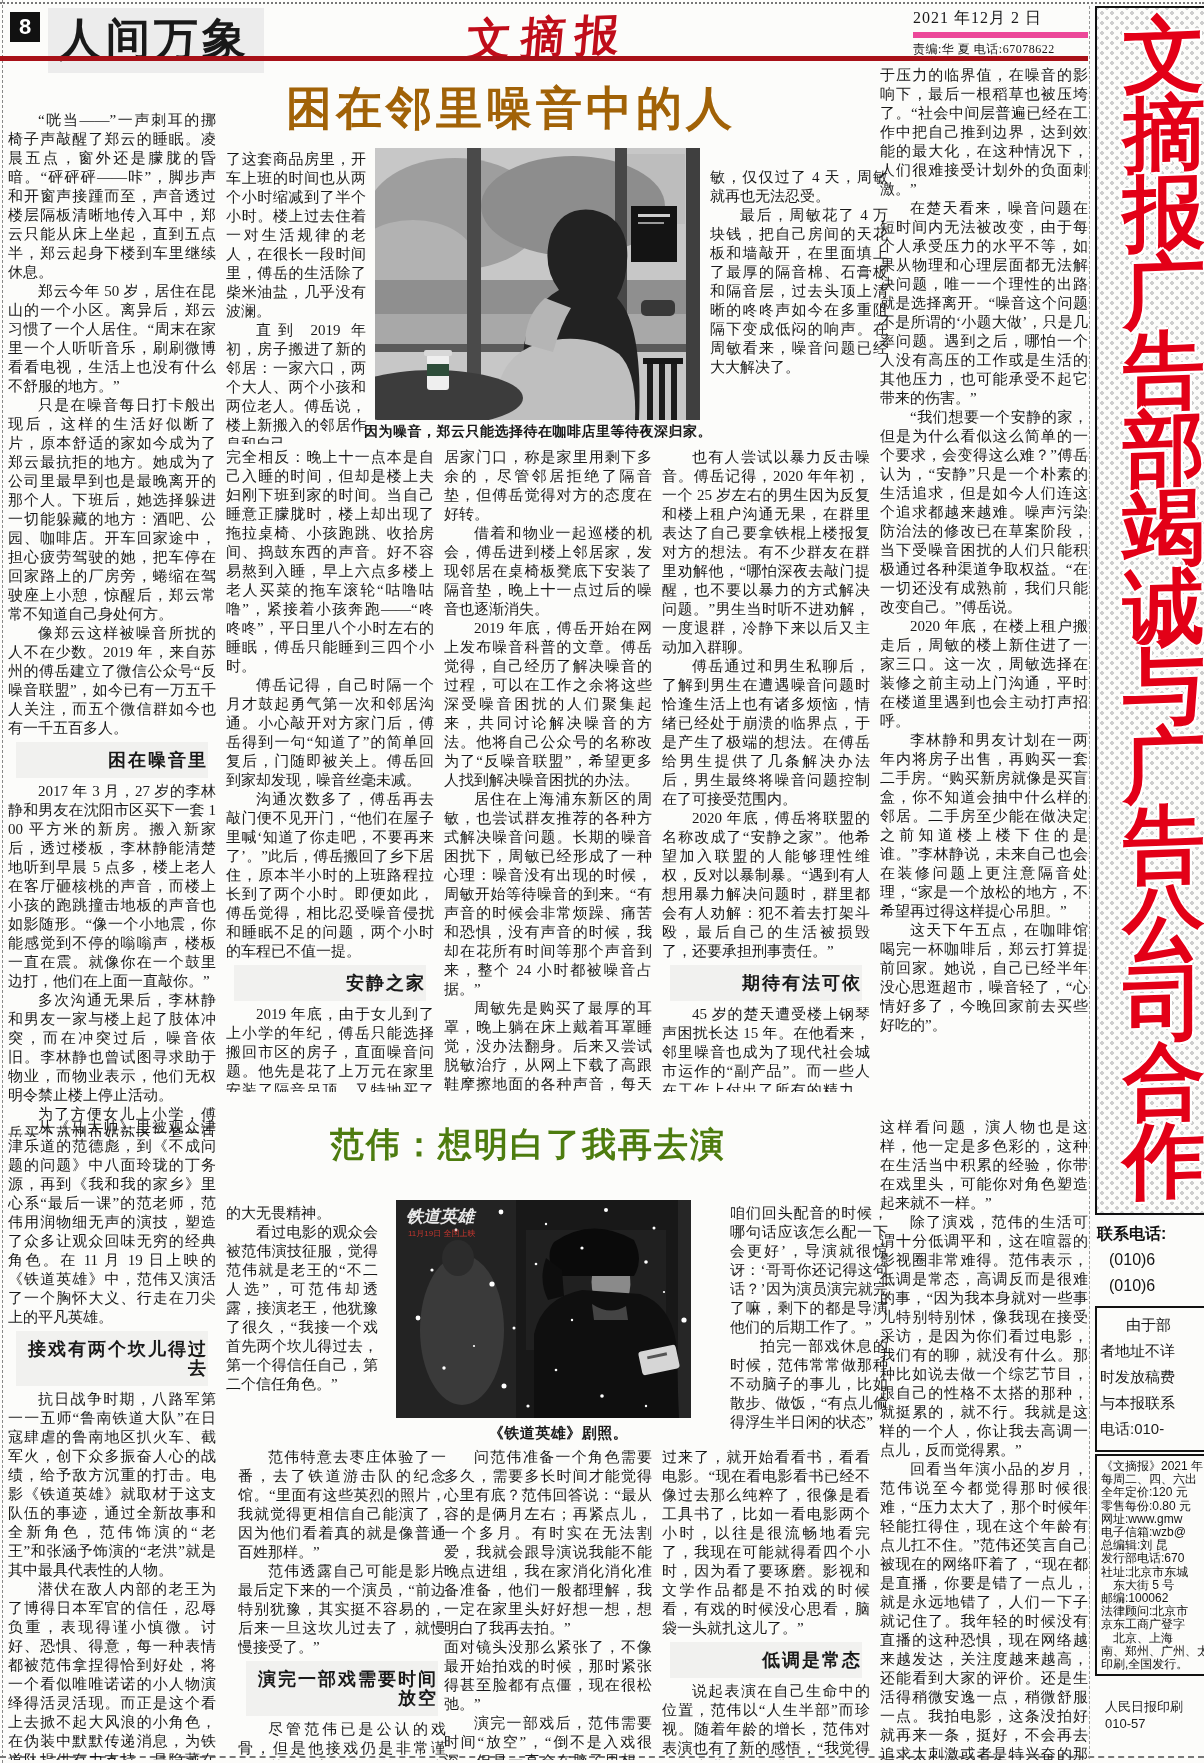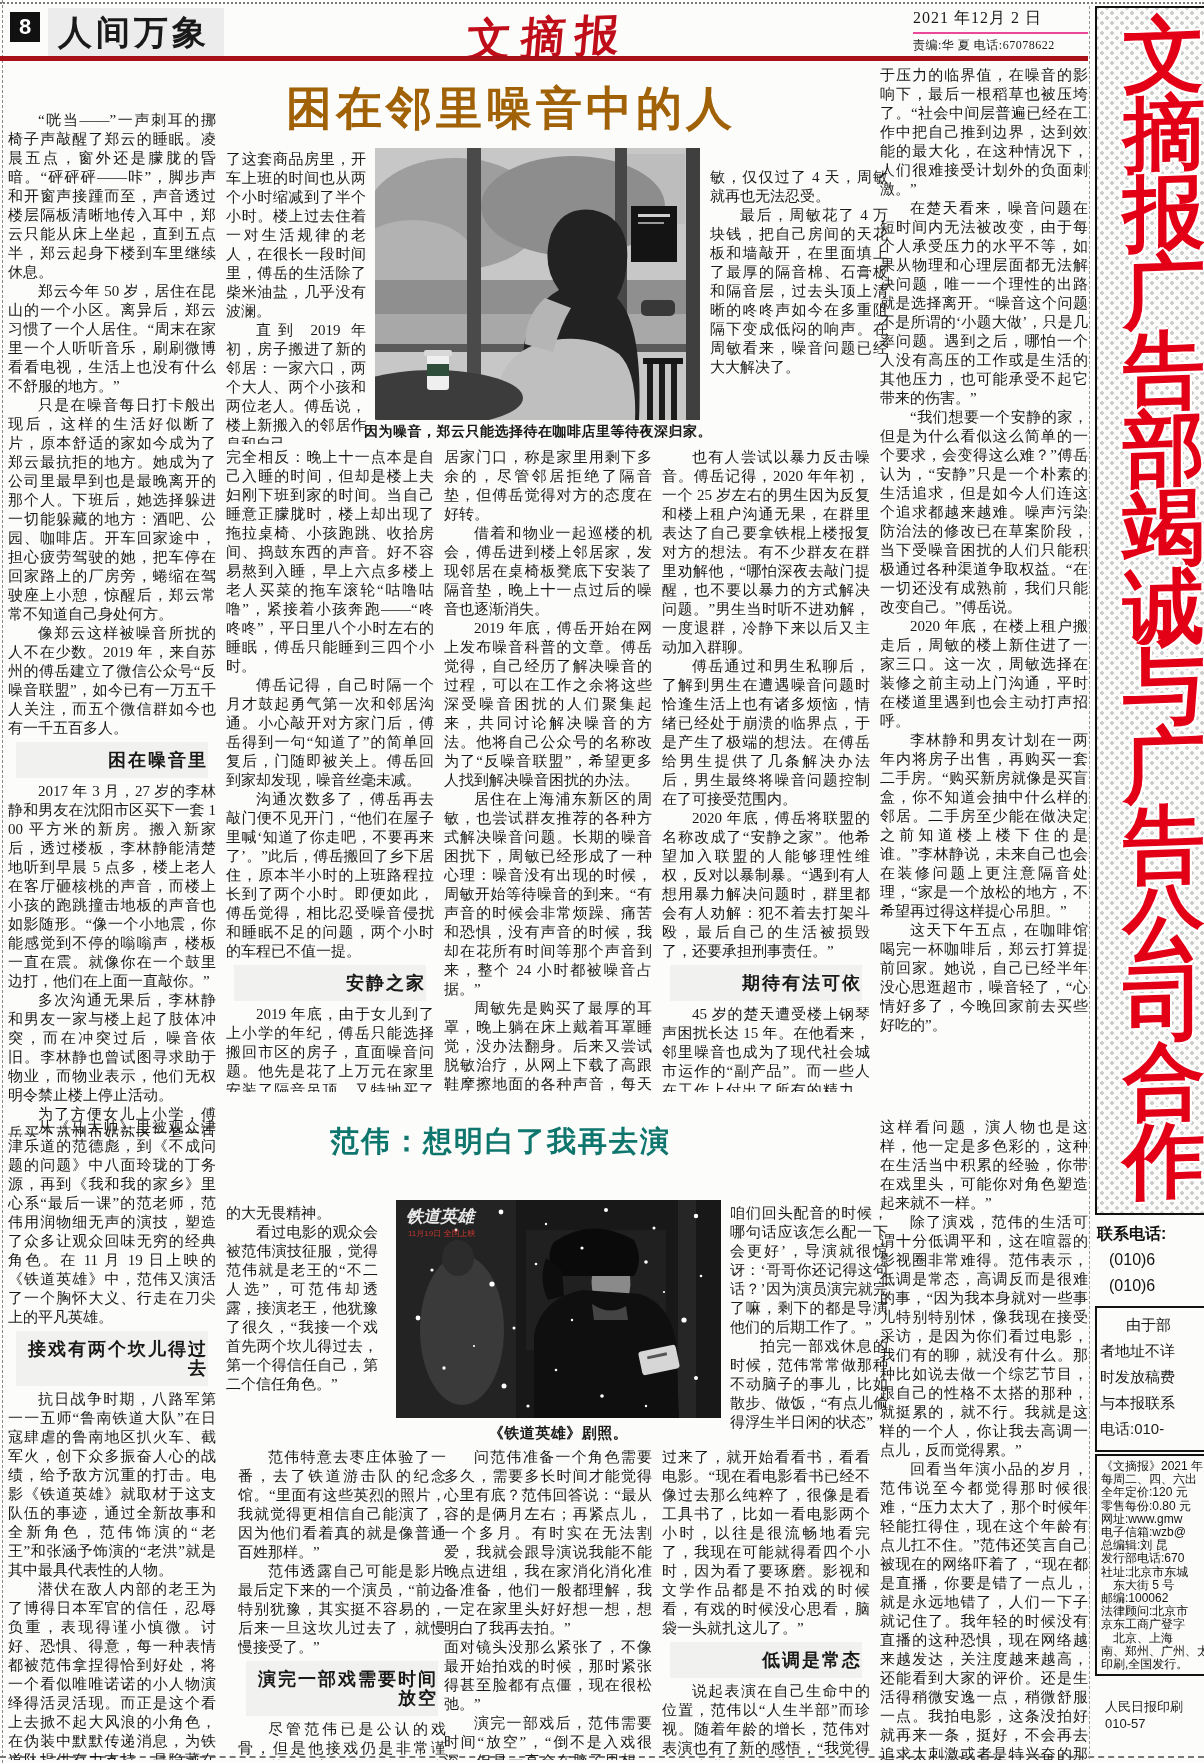--- a/index.html
+++ b/index.html
@@ -8,40 +8,40 @@
   .edge-top{position:absolute;left:0;right:0;top:2px;border-top:2px dotted #777;}
   .edge-left{position:absolute;top:0;bottom:0;left:2px;border-left:1px dashed #888;}
   .edge-bottom{position:absolute;left:0;right:0;top:1756px;border-top:2px dashed #777;}
   .edge-side{position:absolute;top:6px;bottom:4px;left:1089px;border-left:1px dashed #999;}
 
   
   .hdr{position:absolute;left:8px;top:8px;width:1080px;height:48px;}
   .pagenum{position:absolute;left:2px;top:4px;width:30px;height:30px;background:#111;color:#fff;
            font-family:"Liberation Sans",sans-serif;font-weight:bold;font-size:22px;line-height:30px;text-align:center;}
   .section{position:absolute;left:40px;top:0;padding:2px 14px 4px 10px;background:#ececec;
-           font-family:"Liberation Sans",sans-serif;font-weight:900;font-size:34px;letter-spacing:4px;}
+           font-family:"Liberation Sans",sans-serif;font-weight:900;font-size:44px;letter-spacing:4px;}
   .masthead{position:absolute;left:50%;transform:translateX(-50%) skewX(-7deg) rotate(-2deg);top:0;
             color:#c00d1a;font-size:44px;font-weight:900;letter-spacing:10px;font-family:"Liberation Serif",serif;}
   .dateblk{position:absolute;right:0;top:0;width:175px;text-align:left;}
   .dateline{font-size:16px;letter-spacing:1px;}
-  .editorline{font-size:12px;margin-top:3px;border-top:2px solid #ec4899;padding-top:3px;letter-spacing:0.5px;}
+  .editorline{font-size:12px;margin-top:3px;border-top:6px solid #ec4899;padding-top:3px;letter-spacing:0.5px;}
   .redrule{position:absolute;left:0;top:56px;width:1088px;height:5px;background:#a81118;}
 
   
   .art{position:absolute;}
   .col{position:absolute;overflow:hidden;font-size:15px;line-height:19px;text-align:justify;word-break:break-all;}
   .blk{margin:0;}
   .blk.p{text-indent:2em;}
   .blk.c{text-indent:0;}
   .blk.h{font-weight:bold;font-size:18px;text-align:right;text-indent:0;padding:9px 0 8px 0;letter-spacing:2px;background:#f1f1ef;margin:4px 8px;}
   .blk.line{text-indent:0;text-align:left;white-space:nowrap;}
   .title1{position:absolute;font-family:"Liberation Sans","DejaVu Sans",sans-serif;font-weight:900;
           font-size:46px;letter-spacing:4px;white-space:nowrap;color:#a16207;}
   .title2{position:absolute;font-family:"Liberation Serif",serif;font-weight:900;
-          font-size:29px;letter-spacing:2px;white-space:nowrap;color:#0f766e;}
+          font-size:34px;letter-spacing:2px;white-space:nowrap;color:#4d7c0f;}
   .caption{position:absolute;font-weight:bold;font-size:14px;text-align:center;letter-spacing:0.5px;}
   .photo{position:absolute;overflow:hidden;background:#bbb;}
   .photo svg{display:block;}
 
   
   .sidebar{position:absolute;left:1095px;top:6px;width:109px;height:1752px;overflow:hidden;
            font-family:"Liberation Sans",sans-serif;}
   .adbox{position:absolute;left:0;top:0;width:150px;height:1205px;border:2px solid #111;
          background-image:radial-gradient(#cdcdcd 1.6px,transparent 1.9px),radial-gradient(#cdcdcd 1.6px,transparent 1.9px);
          background-size:10px 10px;background-position:0 0,5px 5px;overflow:hidden;}
@@ -163,21 +163,21 @@
         <div class="blk p">“我们想要一个安静的家，但是为什么看似这么简单的一个要求，会变得这么难？”傅岳认为，“安静”只是一个朴素的生活追求，但是如今人们连这个追求都越来越难。噪声污染防治法的修改已在草案阶段，当下受噪音困扰的人们只能积极通过各种渠道争取权益。“在一切还没有成熟前，我们只能改变自己。”傅岳说。</div>
         <div class="blk p">2020 年底，在楼上租户搬走后，周敏的楼上新住进了一家三口。这一次，周敏选择在装修之前主动上门沟通，平时在楼道里遇到也会主动打声招呼。</div>
         <div class="blk p">李林静和男友计划在一两年内将房子出售，再购买一套二手房。“购买新房就像是买盲盒，你不知道会抽中什么样的邻居。二手房至少能在做决定之前知道楼上楼下住的是谁。”李林静说，未来自己也会在装修问题上更注意隔音处理，“家是一个放松的地方，不希望再过得这样提心吊胆。”</div>
         <div class="blk p">这天下午五点，在咖啡馆喝完一杯咖啡后，郑云打算提前回家。她说，自己已经半年没心思逛超市，噪音轻了，“心情好多了，今晚回家前去买些好吃的”。</div>
       </div>
   </div>
 
   <div class="art" style="left:8px;top:1112px;width:1080px;height:650px;">
     <div class="title2" style="left:322px;top:10px;">范伟：想明白了我再去演</div>
 
-    <div class="photo" style="left:388px;top:88px;width:325px;height:218px;background:#737373;">
+    <div class="photo" style="left:388px;top:88px;width:295px;height:218px;background:#737373;">
       <svg width="325" height="218" viewBox="0 0 325 218">
         <rect x="0" y="0" width="325" height="218" fill="#181818"></rect>
         <rect x="0" y="0" width="120" height="218" fill="#232323"></rect>
         <ellipse cx="66" cy="130" rx="42" ry="75" fill="#3a3a3a"></ellipse>
         <ellipse cx="62" cy="58" rx="16" ry="18" fill="#2c2c2c"></ellipse>
         <rect x="282" y="0" width="18" height="218" fill="#262626"></rect>
         <rect x="130" y="30" width="140" height="120" fill="#202020"></rect>
         <path d="M158,42 Q196,16 238,40 Q248,60 238,76 L160,76 Q148,56 158,42 Z" fill="#0a0a0a"></path>
         <path d="M150,58 Q142,80 152,100 L168,96 L166,70 Z" fill="#0d0d0d"></path>
         <path d="M196,76 L234,76 Q236,94 228,104 Q210,112 200,102 Q194,88 196,76 Z" fill="#8a8a8a"></path>

